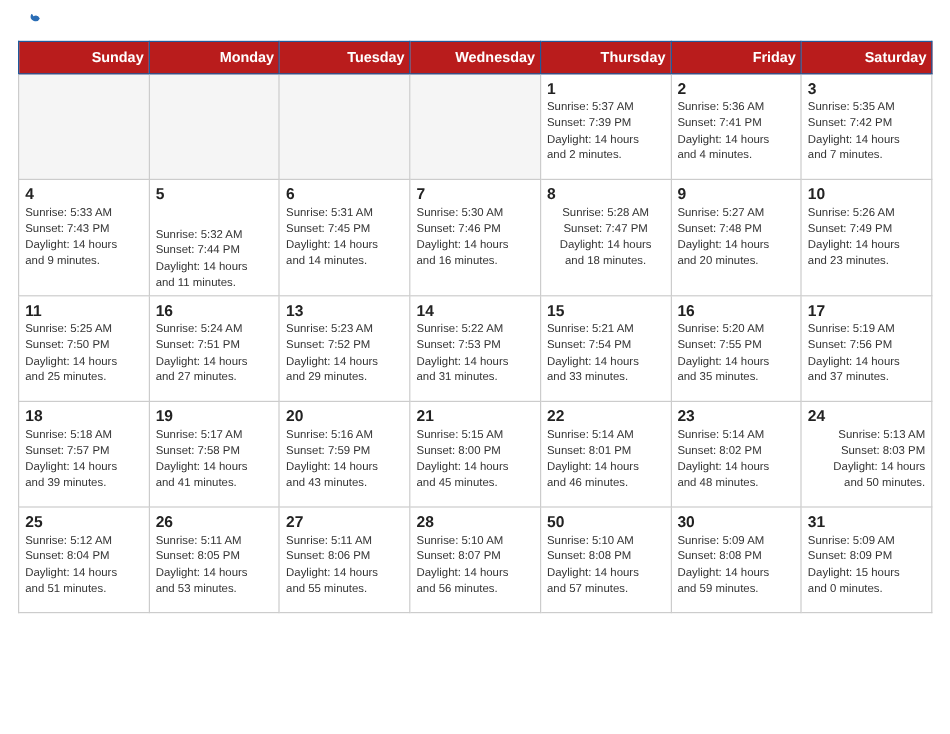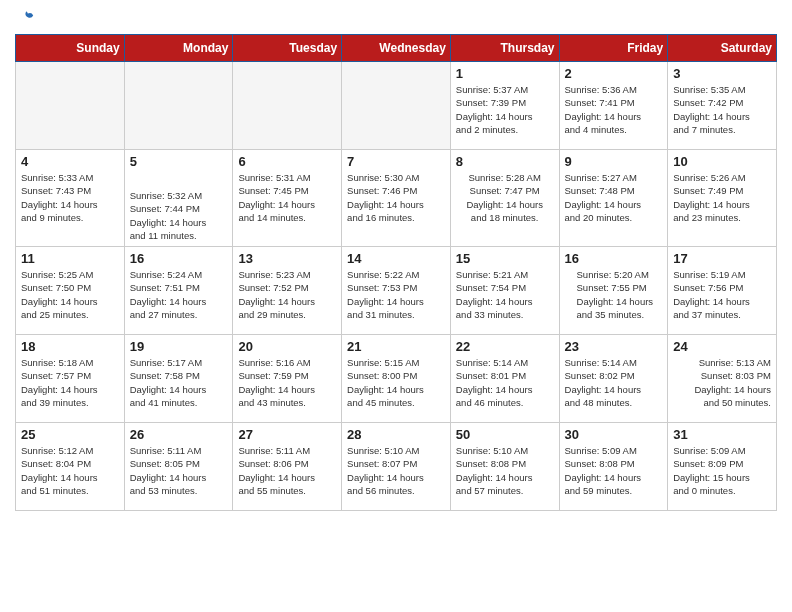--- a/index.html
+++ b/index.html
@@ -239,21 +239,21 @@
           </td>
           <td>
             <span class="day-num">15</span>
             <div class="day-info" style="white-space: pre-line;">Sunrise: 5:21 AM
 Sunset: 7:54 PM
 Daylight: 14 hours
 and 33 minutes.</div>
           </td>
           <td>
             <span class="day-num">16</span>
-            <div class="day-info" style="white-space: pre-line; margin-left: 12px;">Sunrise: 5:20 AM
+            <div class="day-info" style="white-space: pre-line;">Sunrise: 5:20 AM
 Sunset: 7:55 PM
 Daylight: 14 hours
 and 35 minutes.</div>
           </td>
           <td>
             <span class="day-num">17</span>
             <div class="day-info" style="white-space: pre-line;">Sunrise: 5:19 AM
 Sunset: 7:56 PM
 Daylight: 14 hours
 and 37 minutes.</div>

